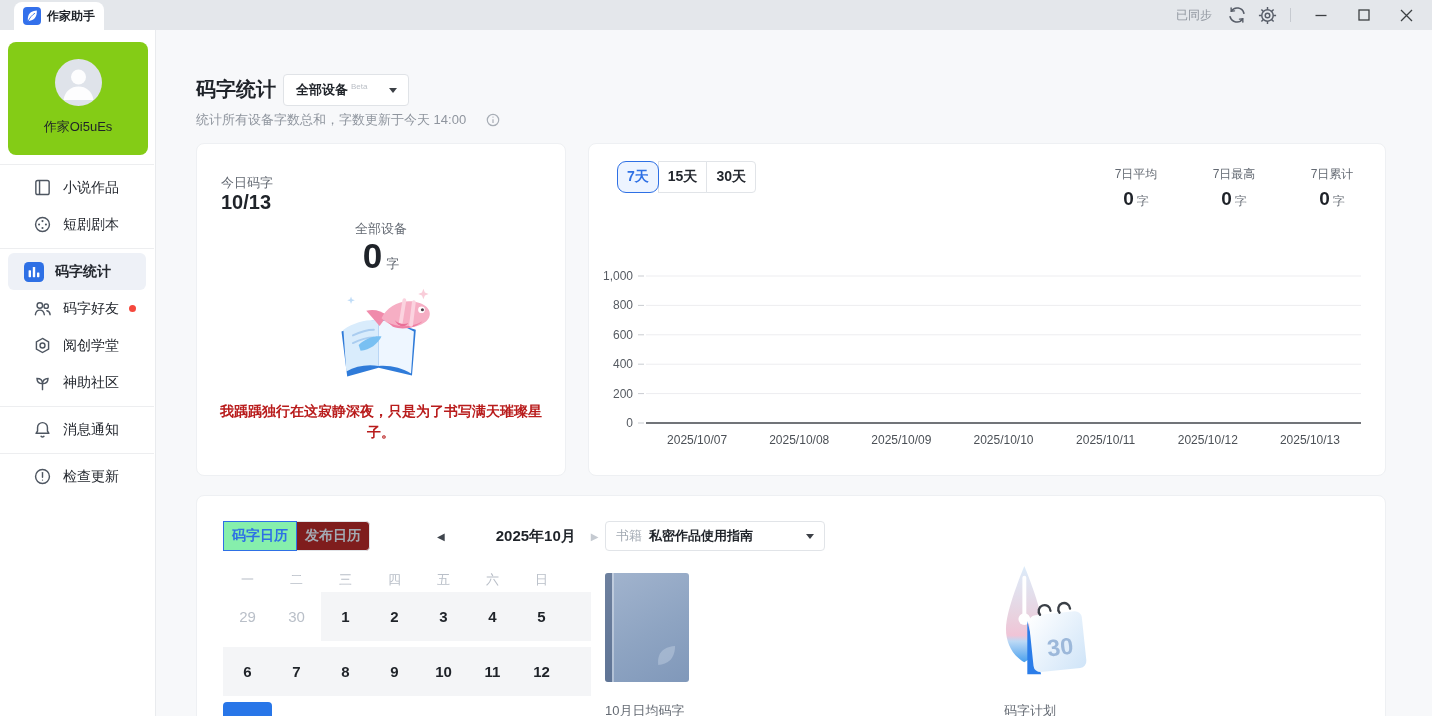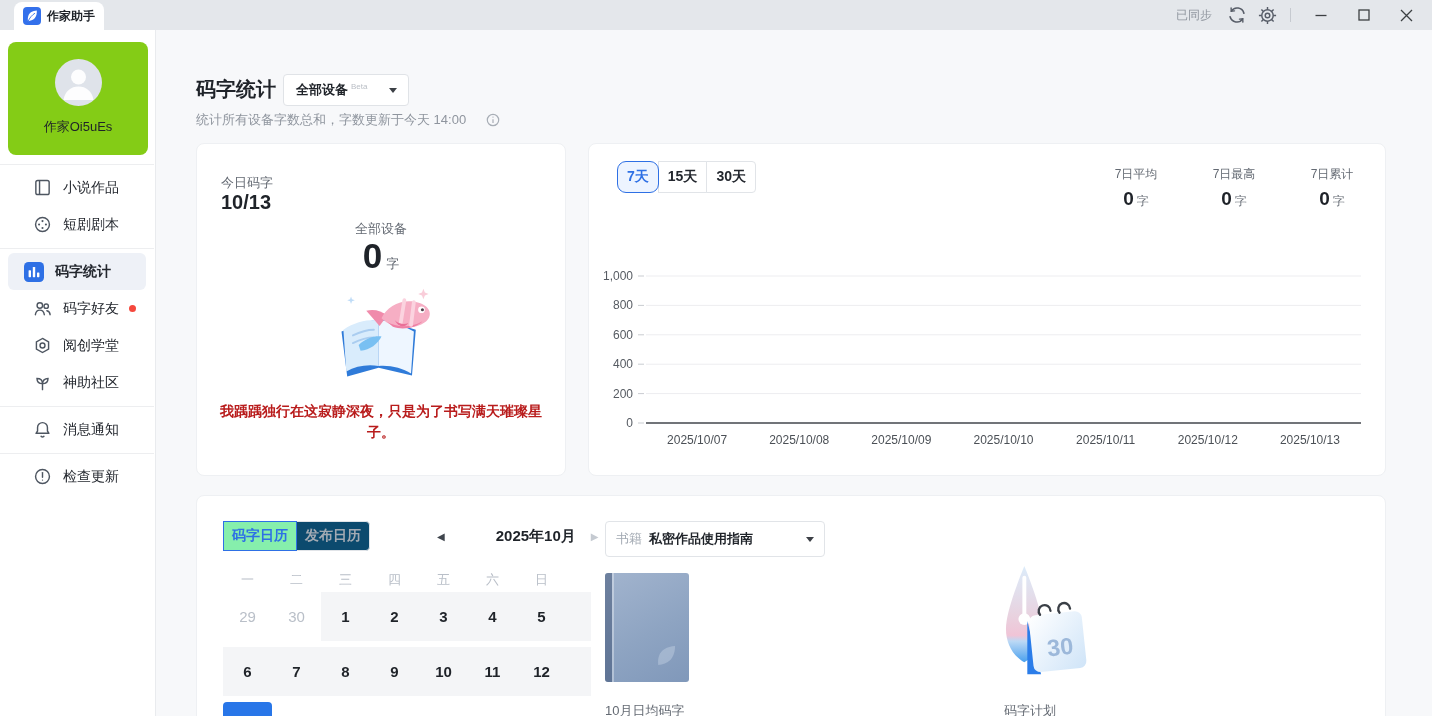--- a/index.html
+++ b/index.html
@@ -79,41 +79,41 @@
   .stat { text-align:center; min-width:54px; }
   .stat-label { font-size:12px; color:#646a73; }
   .stat-value { margin-top:5px; font-size:19px; font-weight:700; }
   .stat-value .stat-unit { font-size:12px; color:#646a73; font-weight:400; margin-left:3px; }
   #trend-chart { left:8px; top:119px; }
 
   
   #cal-tabs { left:26px; top:25px; display:flex; }
   .cal-tab {
     width:74px; height:30px; display:flex; align-items:center; justify-content:center;
-    font-size:14px; font-weight:600; border:1px solid #e1e4e8; background:#0c4a6e;
+    font-size:14px; font-weight:600; border:1px solid #e1e4e8; background:#7f1d1d;
     color:#a3aab3; margin-left:-1px; cursor:pointer;
   }
   .cal-tab:first-child { margin-left:0; border-radius:4px 0 0 4px; }
   .cal-tab:last-child { border-radius:0 4px 4px 0; }
   .cal-tab.active { border-color:#2e70e5; color:#2e70e5; background:#86efac; border-radius:0; position:relative; z-index:2; }
   .cal-nav { left:240px; top:25px; height:30px; display:flex; align-items:center; gap:15px; }
   .cal-arrow { font-size:10px; color:#3f454d; cursor:pointer; }
   .cal-arrow.next { color:#c5cad1; }
   .cal-month { font-size:15px; font-weight:600;margin-left:36px; }
   #cal-weekdays { left:26px; top:75px; display:flex; }
   .wd { width:49px; text-align:center; font-size:13px; color:#b9bfc8; }
   #cal-weeks { left:26px; top:96px; width:368px; }
   .cal-row { position:relative; height:49px; margin-bottom:6px; display:flex; }
   .row-shade { position:absolute; top:0; bottom:0; right:0; background:#f4f5f7; }
   .cal-cell { width:49px; height:49px; display:flex; align-items:center; justify-content:center; font-size:15px; font-weight:700; position:relative; z-index:1; cursor:pointer; }
   .cal-cell.muted { color:#b9bfc8; font-weight:400; }
   .cal-cell.selected { background:#2876e8; color:#fff; border-radius:4px; }
   .book-dd {
     left:408px; top:25px; width:220px; height:30px; background:#fff; border:1px solid #e1e4e8;
-    border-radius:4px; display:flex; align-items:center; gap:7px; padding:17px 10px; font-size:13px; cursor:pointer;
+    border-radius:4px; display:flex; align-items:center; gap:7px; padding:11px 10px; font-size:13px; cursor:pointer;
   }
   .book-dd .prefix { color:#a3aab3; }
   .book-dd .val { font-weight:600; }
   .book-cover { left:408px; top:77px; width:84px; height:109px; border-radius:3px; background:linear-gradient(150deg,#a2b4ce 0%,#8ea4c2 55%,#8098ba 100%); overflow:hidden; }
   .book-spine { position:absolute; left:0; top:0; bottom:0; width:7px; background:rgba(38,58,92,.42); }
   .book-spine-hl { position:absolute; left:7px; top:0; bottom:0; width:2px; background:rgba(255,255,255,.35); }
   .book-feather { position:absolute; right:8px; bottom:10px; opacity:.45; }
   .mini-label { font-size:13px; color:#646a73; }
   #book-stat-label { left:408px; top:206px; }
   #plan-label { left:807px; top:206px; }

